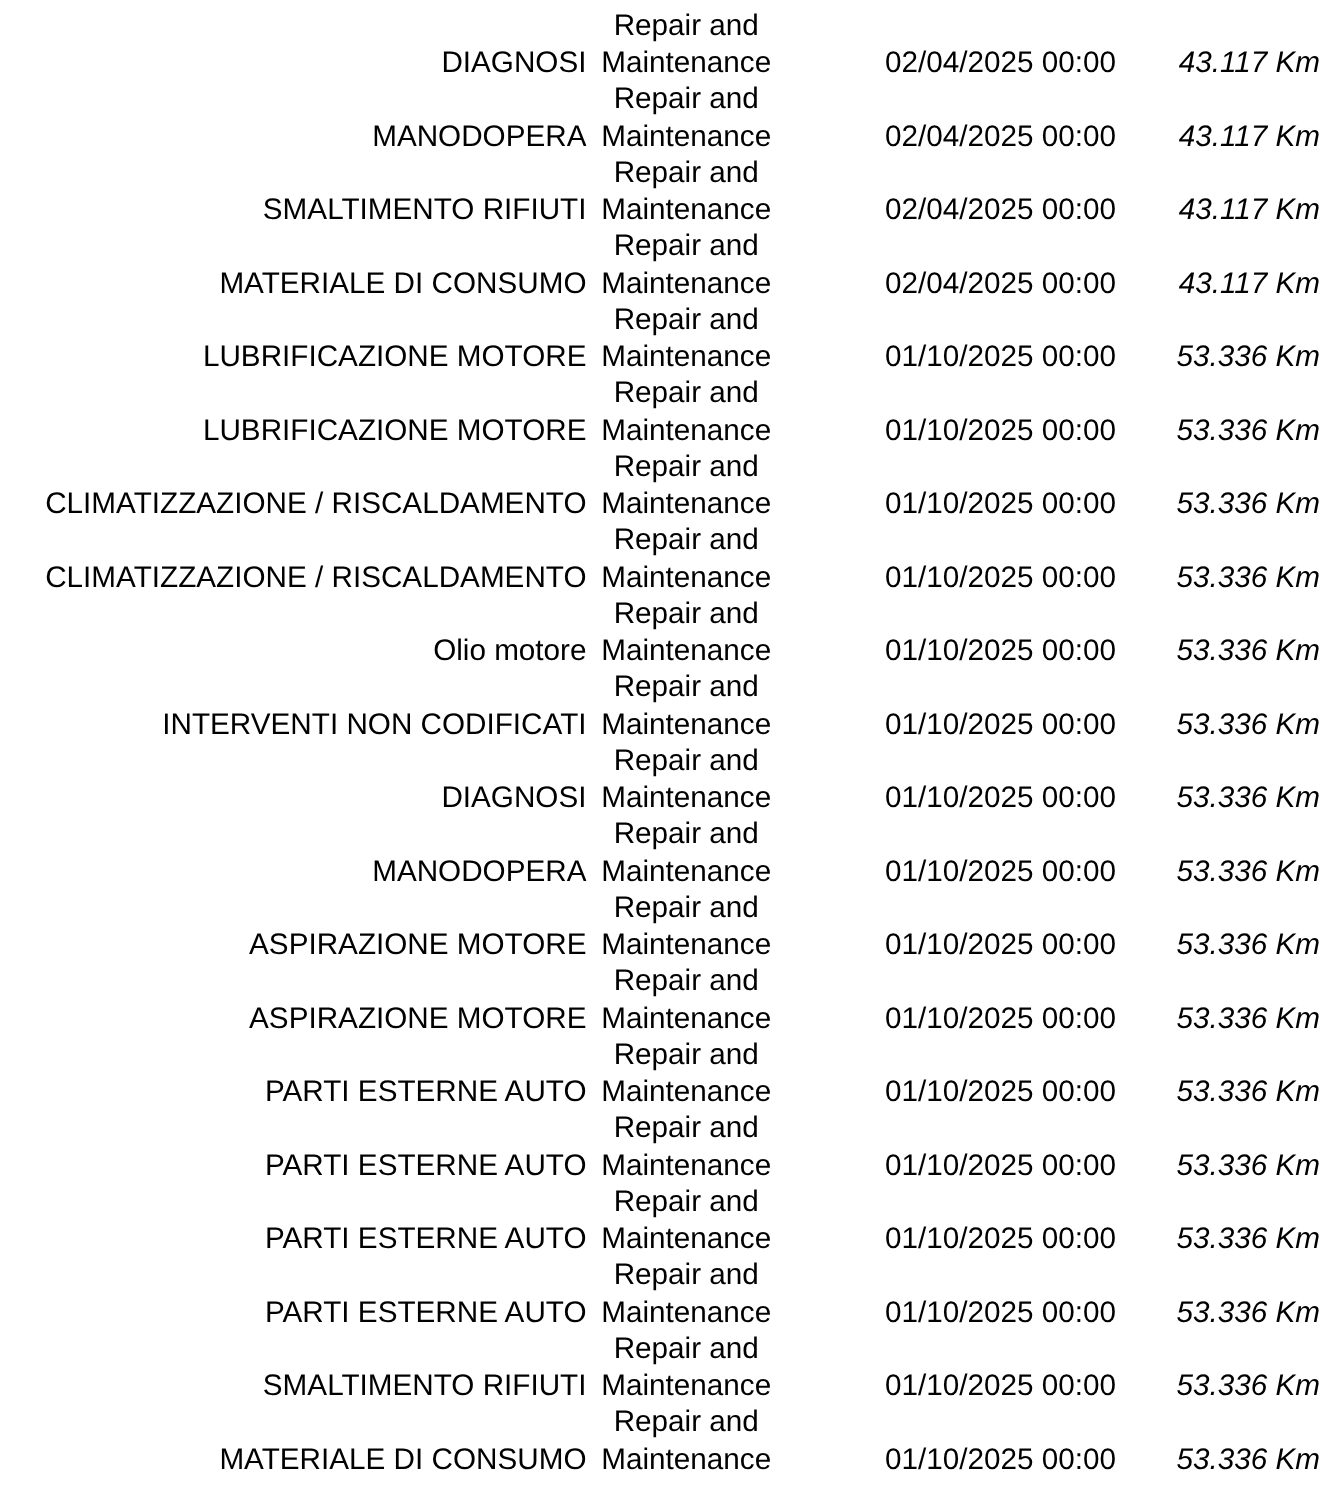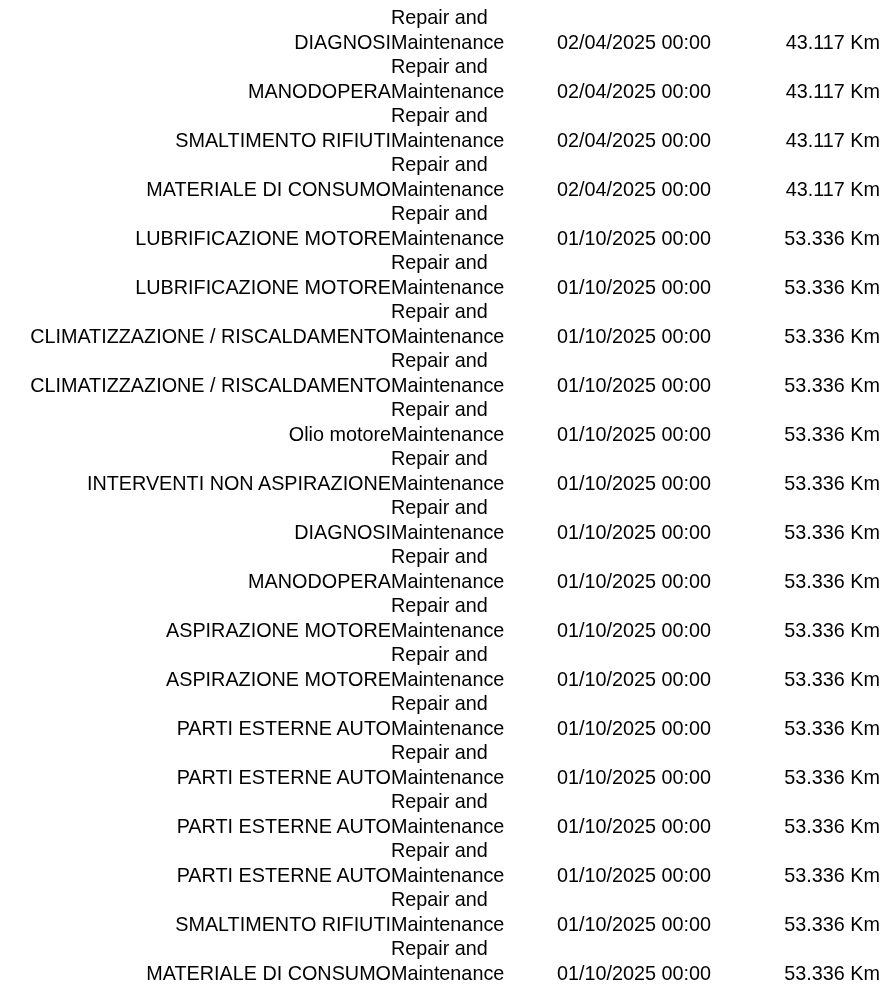--- a/index.html
+++ b/index.html
@@ -28,31 +28,32 @@
     vertical-align: bottom;
     white-space: normal;
     overflow: hidden;
   }
   td.col-item {
     padding-left: 20px;
     text-align: right;
     white-space: nowrap;
   }
   td.col-category {
-    text-align: left;
+    text-align: center;
     margin-top: 44px;
   }
   td.col-date {
-    text-align: center;
+    text-align: right;
     white-space: nowrap;
   }
   td.col-odometer {
     text-align: right;
     padding-right: 14px;
     white-space: nowrap;
+    font-style: italic;
   }
 </style>
 </head>
 <body>
 
 <table class="maintenance-table">
   <colgroup>
     <col style="width:391px">
     <col style="width:133px">
     <col style="width:220px">
@@ -107,21 +108,21 @@
     <td class="col-date">01/10/2025 00:00</td>
     <td class="col-odometer">53.336 Km</td>
   </tr>
       <tr>
     <td class="col-item">Olio motore</td>
     <td class="col-category">Repair and Maintenance</td>
     <td class="col-date">01/10/2025 00:00</td>
     <td class="col-odometer">53.336 Km</td>
   </tr>
       <tr>
-    <td class="col-item">INTERVENTI NON ASPIRAZIONE</td>
+    <td class="col-item">INTERVENTI NON CODIFICATI</td>
     <td class="col-category">Repair and Maintenance</td>
     <td class="col-date">01/10/2025 00:00</td>
     <td class="col-odometer">53.336 Km</td>
   </tr>
       <tr>
     <td class="col-item">DIAGNOSI</td>
     <td class="col-category">Repair and Maintenance</td>
     <td class="col-date">01/10/2025 00:00</td>
     <td class="col-odometer">53.336 Km</td>
   </tr>

